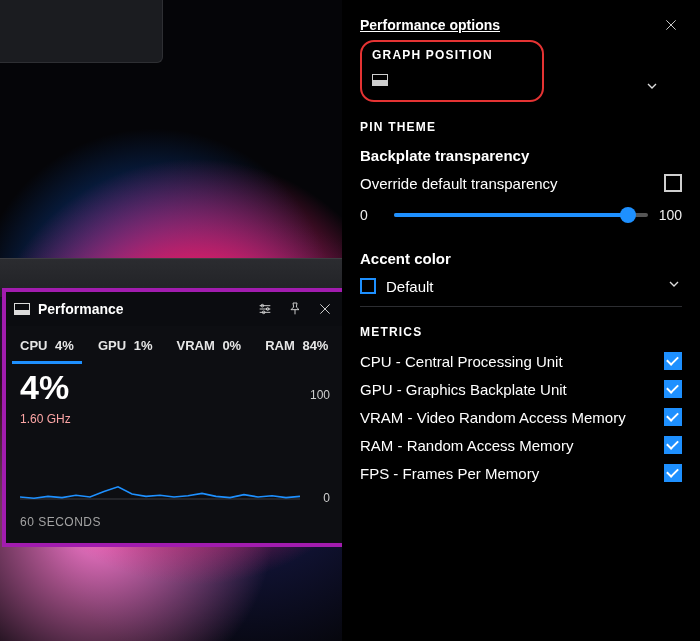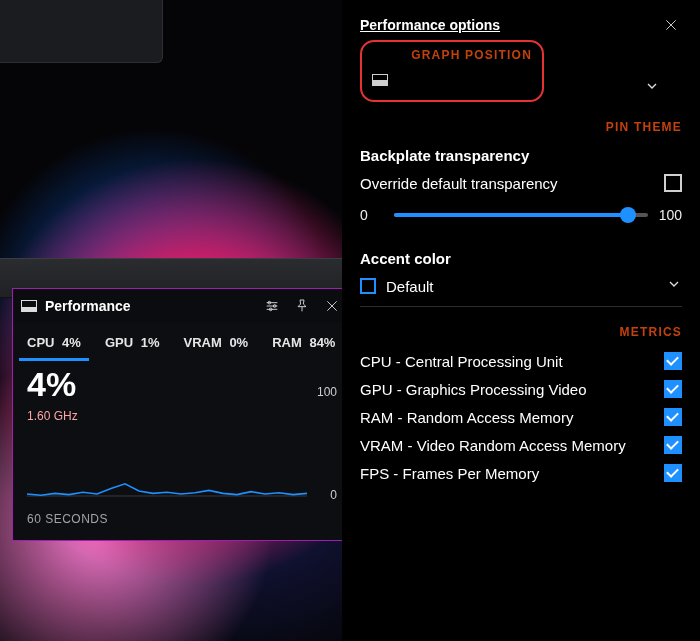--- a/index.html
+++ b/index.html
@@ -8,21 +8,21 @@
     radial-gradient(circle at 28% 58%, #ff2e7e 0%, #c81e68 18%, rgba(200,30,104,0) 34%),
     radial-gradient(circle at 14% 82%, #ff7bd1 0%, rgba(255,123,209,0) 22%),
     radial-gradient(circle at 35% 70%, #1b1f5c 0%, rgba(27,31,92,0) 36%),
     radial-gradient(circle at 22% 48%, #0d5ad4 0%, rgba(13,90,212,0) 28%),
     #050508;}
   #wallpaper::after{content:"";position:absolute;left:0;top:258px;width:342px;height:38px;
     background:linear-gradient(#2b2c30,#202125);border-top:1px solid #3c3d41;border-bottom:1px solid #111;}
   
   #ghost{position:absolute;left:0;top:0;width:162px;height:62px;background:#1b1c20;border:1px solid #2e2f33;border-top:none;border-left:none;border-radius:0 0 6px 0;}
   
-  #perf{position:absolute;left:12px;top:288px;width:338px;background:#0d0e12;color:#fff;border:1px solid #a21caf;font-size:13px;}
+  #perf{position:absolute;left:2px;top:288px;width:338px;background:#0d0e12;color:#fff;border:4px solid #a21caf;font-size:13px;}
   #perf-header{display:flex;align-items:center;height:34px;padding:0 8px;gap:8px;background:#0b0c10;}
   #perf-header .title{flex:1;font-weight:600;font-size:14px;}
   .hicon{width:22px;height:22px;display:flex;align-items:center;justify-content:center;color:#d8d8d8;}
   .hicon svg{width:16px;height:16px;stroke:#d8d8d8;fill:none;stroke-width:1.4;}
   #perf-tabs{display:flex;gap:8px;padding:6px 6px 0 6px;font-weight:600;font-size:13px;}
   .tab{padding:6px 8px 8px;white-space:nowrap;color:#e6e6e6;border-bottom:3px solid transparent;}
   .tab .v{margin-left:4px;}
   .tab.active{border-bottom-color:#1e90ff;}
   #perf-body{padding:6px 14px 14px;}
   #big{font-size:34px;font-weight:700;line-height:1;}
@@ -31,21 +31,21 @@
   #ymax{position:absolute;right:0;top:-52px;font-size:12px;color:#cfcfcf;}
   #ymin{position:absolute;right:0;bottom:-2px;font-size:12px;color:#cfcfcf;}
   #xlab{margin-top:12px;color:#a3a3a3;font-size:12px;letter-spacing:.5px;}
   svg.spark{width:280px;height:60px;}
   .sline{stroke:#1e90ff;fill:none;stroke-width:1.6;}
   .baseline{stroke:#3a3b40;stroke-width:1;}
   
   #opts{position:absolute;left:342px;top:0;right:0;bottom:0;background:#000;color:#fff;padding:10px 18px 10px 18px;overflow:hidden;}
   #opts-head{display:flex;align-items:center;height:30px;}
   #opts-head .t{font-weight:600;font-size:14px;flex:1;text-decoration:underline;}
-  .sec-label{color:#c2410c;font-size:12px;letter-spacing:1.2px;margin-top:18px;margin-bottom:8px;font-weight:600;text-align:right;}
+  .sec-label{color:#ffffff;font-size:12px;letter-spacing:1.2px;margin-top:18px;margin-bottom:8px;font-weight:600;}
   .highlight{border:2.5px solid #e53333;border-radius:14px;padding:6px 10px 10px;width:160px;}
   .highlight .sec-label{margin-top:0;}
   .sel-row{display:flex;align-items:center;gap:10px;padding:4px 0;}
   .sel-row .txt{flex:1;font-size:15px;}
   .chev{width:20px;text-align:right;color:#ddd;}
   .chev svg{width:16px;height:16px;stroke:#ddd;fill:none;stroke-width:2;}
   .chev.sel{position:absolute;right:22px;}
   .row{display:flex;align-items:center;padding:5px 0;font-size:15px;}
   .row .txt{flex:1;}
   .chk{width:18px;height:18px;border:2px solid #cfcfcf;box-sizing:border-box;}
@@ -187,29 +187,29 @@
   </div>
   <div class="sep"></div>
 
   <div class="sec-label">METRICS</div>
   <div id="metrics">
       <div class="row">
         <span class="txt">CPU - Central Processing Unit</span>
         <span class="chk on"></span>
       </div>
       <div class="row">
-        <span class="txt">GPU - Graphics Processing Video</span>
+        <span class="txt">GPU - Graphics Backplate Unit</span>
+        <span class="chk on"></span>
+      </div>
+      <div class="row">
+        <span class="txt">VRAM - Video Random Access Memory</span>
         <span class="chk on"></span>
       </div>
       <div class="row">
         <span class="txt">RAM - Random Access Memory</span>
         <span class="chk on"></span>
       </div>
       <div class="row">
-        <span class="txt">VRAM - Video Random Access Memory</span>
-        <span class="chk on"></span>
-      </div>
-      <div class="row">
         <span class="txt">FPS - Frames Per Memory</span>
         <span class="chk on"></span>
       </div>
     </div>
 </div>
 
 </body></html>

